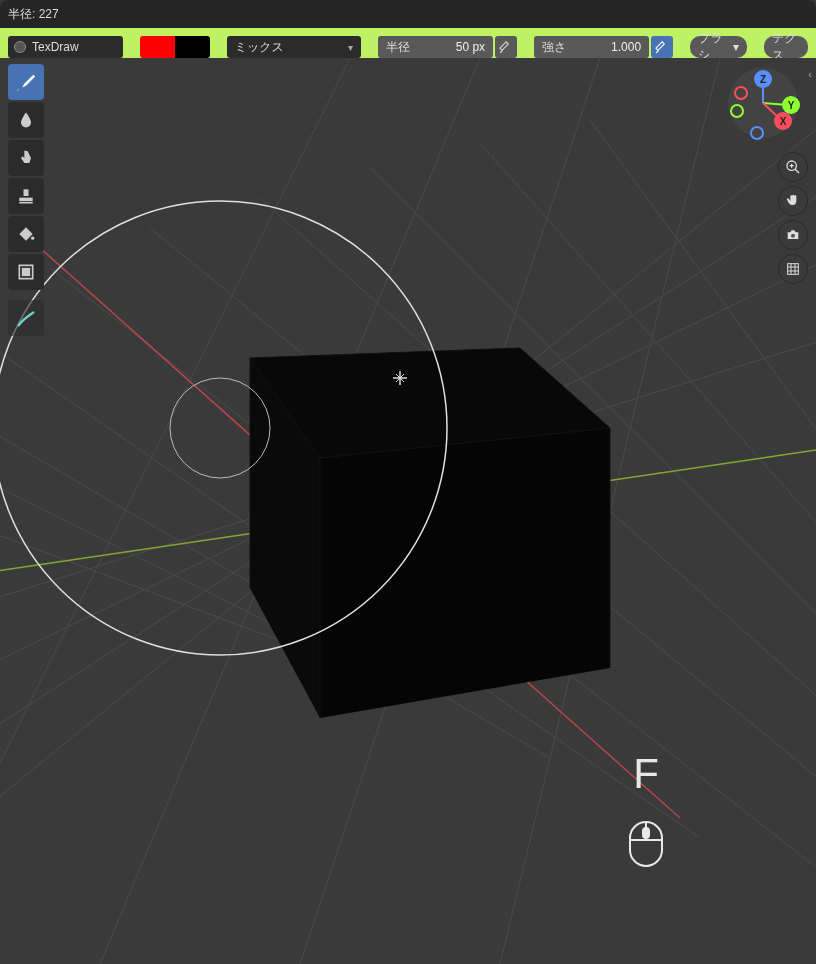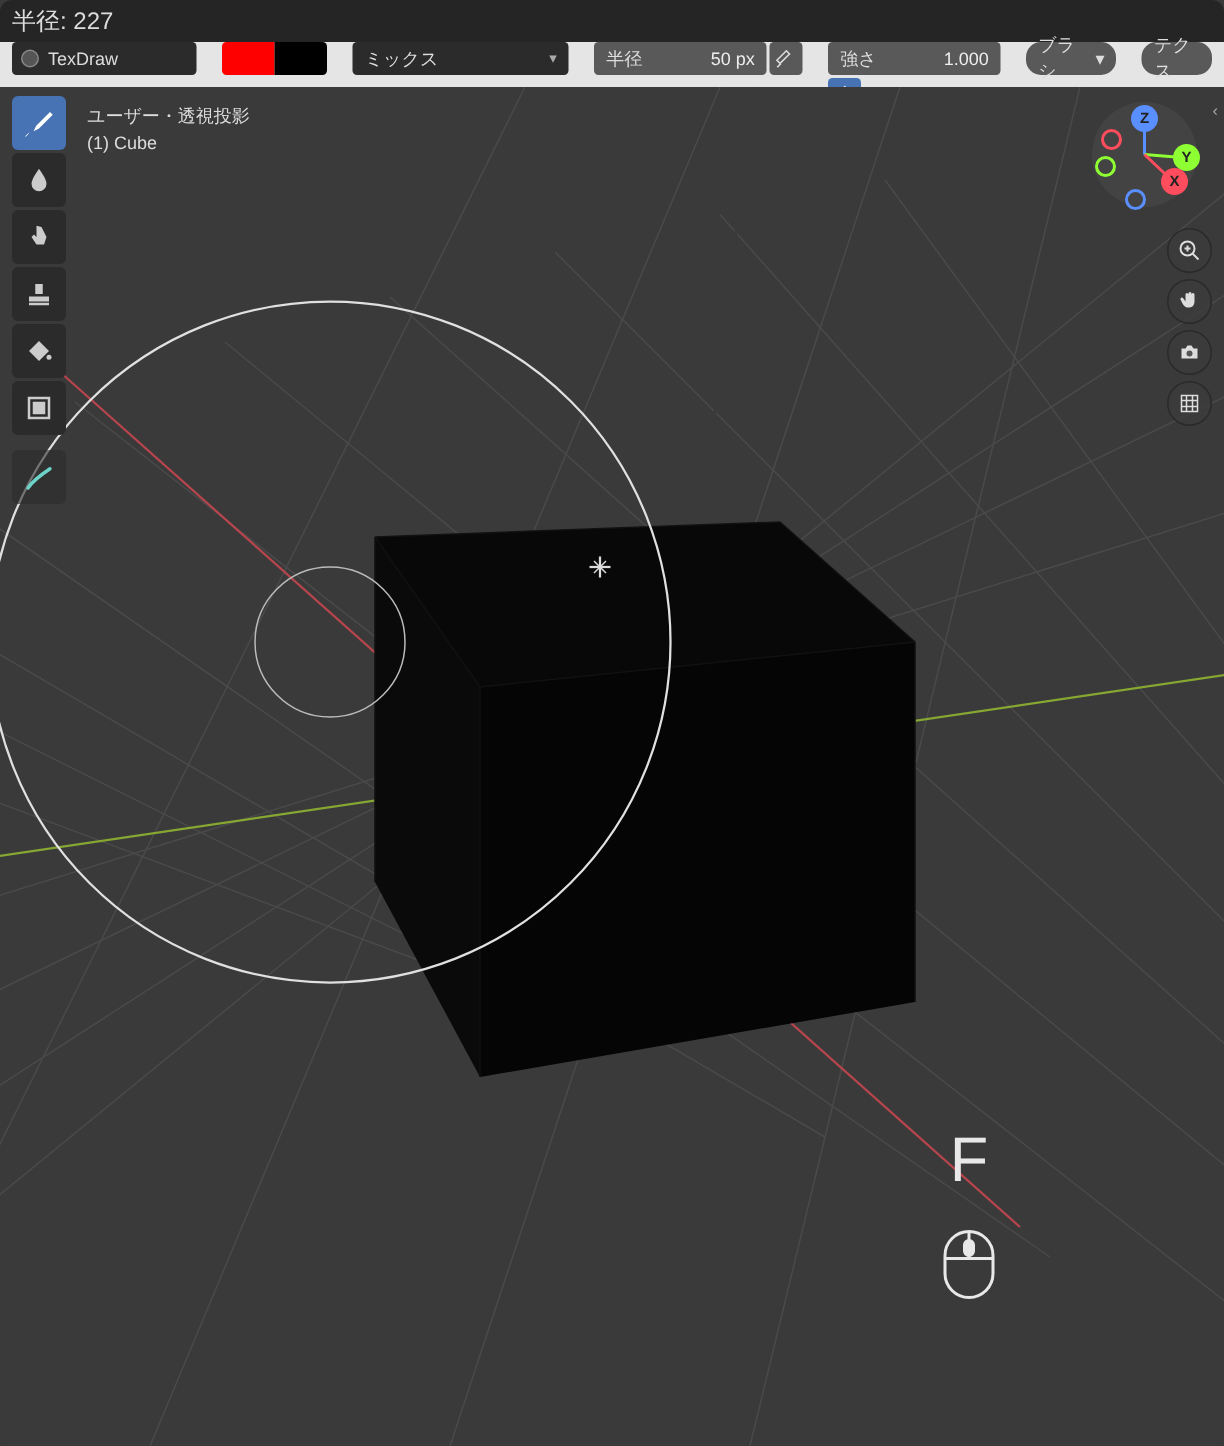--- a/index.html
+++ b/index.html
@@ -1,19 +1,19 @@
 <!DOCTYPE html>
 <html><head>
 <meta charset="utf-8">
 <style>
   * { box-sizing: border-box; margin: 0; padding: 0; font-family: sans-serif; }
   body { width: 816px; height: 964px; background: #393939; overflow: hidden; position: relative; border-radius: 8px; }
 
-  .status-bar { height: 28px; background: #252525; color: #ddd; font-size: 16px; display: flex; align-items: center; padding: 0 8px; }
-  .header-bar { height: 30px; background: #e5e5e5; display: flex; align-items: flex-start; gap: 17px; padding: 0 8px; font-size: 12px; color: #ddd; }
+  .status-bar { height: 28px; background: #252525; color: #ddd; font-size: 12px; display: flex; align-items: center; padding: 0 8px; }
+  .header-bar { height: 30px; background: #bef264; display: flex; align-items: flex-end; gap: 17px; padding: 0 8px; font-size: 12px; color: #ddd; }
 
   .header-field { background: #2b2b2b; border-radius: 3px; height: 22px; display: flex; align-items: center; padding: 0 6px; }
   .brush-name { width: 130px; display: flex; align-items: center; gap: 6px; }
   .brush-icon-dot { width: 12px; height: 12px; border-radius: 50%; background: #555; border: 1px solid #888; }
   .color-swatch { width: 35px; height: 22px; }
   .color-red { background: #ff0000; border-radius: 3px 0 0 3px; }
   .color-black { background: #000; border-radius: 0 3px 3px 0; }
   .dropdown { background: #2b2b2b; border-radius: 3px; height: 22px; display: flex; align-items: center; justify-content: space-between; padding: 0 8px; width: 152px; }
   .dropdown .chev { font-size: 10px; color: #aaa; }
   .num-field { background: #595959; border-radius: 3px; height: 22px; display: flex; align-items: center; padding: 0 8px; width: 115px; justify-content: space-between; position: relative; }
@@ -79,21 +79,21 @@
       <span class="label">半径</span>
       <span class="val">50 px</span>
     </div>
     <div class="pressure-btn">
       <svg width="14" height="14" viewBox="0 0 24 24" fill="none" stroke="#ddd" stroke-width="2">
           <path d="M4 20 L16 8 L20 12 L8 24 Z" transform="translate(-2,-4) scale(0.9)"></path>
           <path d="M2 22 L6 18"></path>
         </svg>
     </div>
   </div>
-  <div style="display:flex; gap:2px;flex-direction:column;">
+  <div style="display:flex; gap:2px;">
     <div class="num-field">
       <span class="label">強さ</span>
       <span class="val">1.000</span>
     </div>
     <div class="pressure-btn active">
       <svg width="14" height="14" viewBox="0 0 24 24" fill="none" stroke="#fff" stroke-width="2">
           <path d="M4 20 L16 8 L20 12 L8 24 Z" transform="translate(-2,-4) scale(0.9)"></path>
           <path d="M2 22 L6 18"></path>
         </svg>
     </div>
@@ -148,24 +148,20 @@
     <circle cx="220" cy="370" r="227" fill="none" stroke="#e0e0e0" stroke-width="1.5"></circle>
     <circle cx="220" cy="370" r="50" fill="none" stroke="#bbb" stroke-width="1"></circle>
     <g stroke="#ddd" stroke-width="1.5">
       <line x1="393" y1="320" x2="407" y2="320"></line>
       <line x1="400" y1="313" x2="400" y2="327"></line>
       <line x1="396" y1="316" x2="404" y2="324" stroke-width="1"></line>
       <line x1="404" y1="316" x2="396" y2="324" stroke-width="1"></line>
     </g>
   </svg>
 
-  <div class="view-label">
-    <div>ユーザー・透視投影</div>
-    <div>(1) Cube</div>
-  </div>
 
   <div class="toolbar">
     <div class="tool-btn active">
       <svg width="22" height="22" viewBox="0 0 24 24" fill="#fff">
           <path d="M20 4 L10 14 L8 18 L12 16 L22 6 Z"></path>
           <path d="M6 18 C4 20 3 22 2 22 C2 21 4 20 6 18" fill="#fff"></path>
         </svg>
     </div>
     <div class="tool-btn">
       <svg width="20" height="20" viewBox="0 0 24 24" fill="#ccc">

